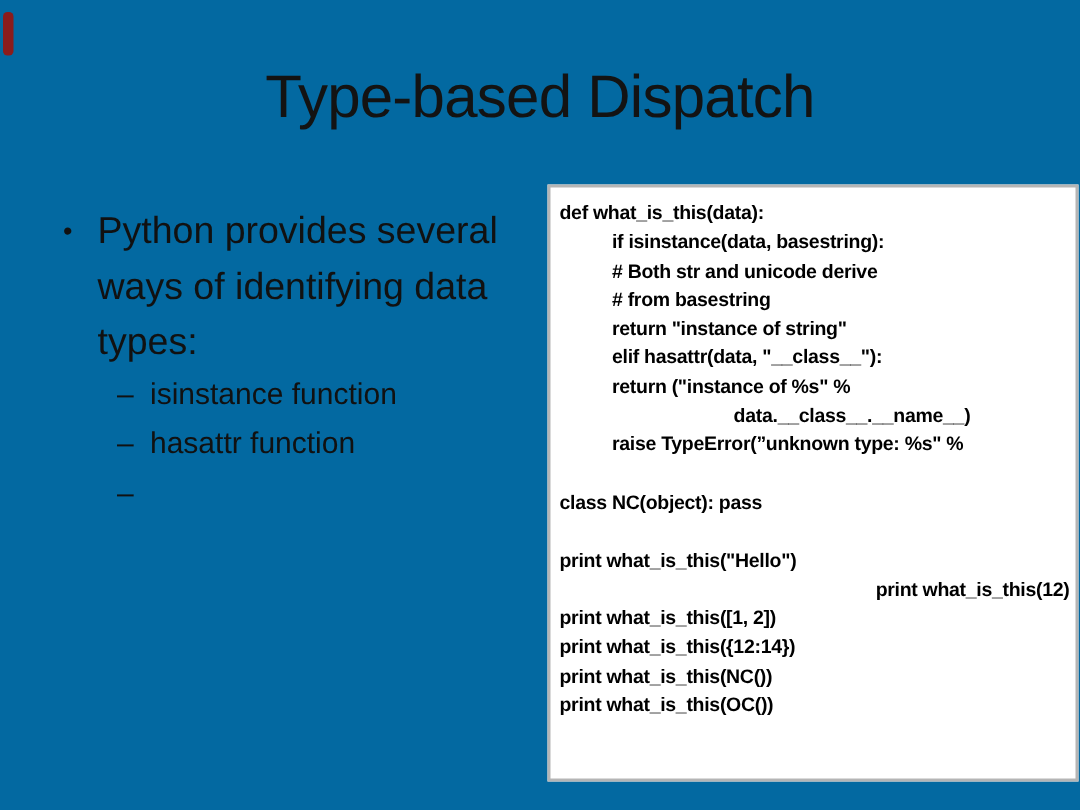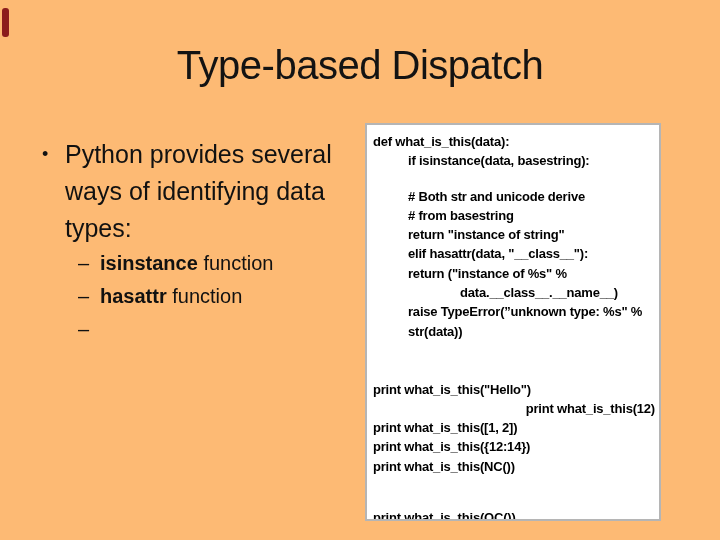--- a/index.html
+++ b/index.html
@@ -1,19 +1,19 @@
 <!DOCTYPE html>
 <html><head>
 <meta charset="utf-8">
 <style>
   html,body{margin:0;padding:0;background:#888;}
   .slide{
     position:relative;
     width:720px;height:540px;
-    background:#fdba74;
+    background:#0369a1;
     overflow:hidden;
     font-family:"Liberation Sans",sans-serif;
     color:#111;
   }
   .corner-mark{
     position:absolute;left:2px;top:8px;
     width:7px;height:29px;
     border-radius:3px;
   }
   .title{
@@ -34,24 +34,24 @@
     flex:0 0 23px;
     font-size:18px;line-height:37px;
   }
   .main-bullet .btext{flex:1;}
   .sub-bullets{
     position:absolute;left:78px;top:247px;width:300px;
     font-size:20px;line-height:33px;
   }
   .sub-item{display:flex;}
   .sub-item .marker{flex:0 0 22px;}
-  .sub-item strong{font-weight:bold;}
+  .sub-item strong{font-weight:normal;}
   .code-box{
     position:absolute;left:365px;top:123px;
-    width:296px;height:398px;
+    width:354px;height:398px;
     box-sizing:border-box;
     border:2px solid #b5b5b5;
     background:#ffffff;
     padding:7px 4px 0 6px;
     overflow:hidden;
   }
   .code-line{
     font-family:"Liberation Sans",sans-serif;
     font-size:13px;
     font-weight:bold;
@@ -86,31 +86,31 @@
       <span><strong>hasattr</strong><span> function</span></span>
     </div>
     <div class="sub-item">
       <span class="marker">–</span>
     </div>
   </div>
 
   <div class="code-box" style="border-color: rgb(181, 181, 181);">
       <div class="code-line" style="padding-left: 0px;">def what_is_this(data):</div>
       <div class="code-line" style="padding-left: 35px;">if isinstance(data, basestring):</div>
-      <div class="code-line" style="padding-left: 35px; margin-top: 16px;"># Both str and unicode derive</div>
+      <div class="code-line" style="padding-left: 35px;"># Both str and unicode derive</div>
       <div class="code-line" style="padding-left: 35px;"># from basestring</div>
       <div class="code-line" style="padding-left: 35px;">return "instance of string"</div>
       <div class="code-line" style="padding-left: 35px;">elif hasattr(data, "__class__"):</div>
       <div class="code-line" style="padding-left: 35px;">return ("instance of %s" %</div>
       <div class="code-line" style="padding-left: 50px; text-align: center;">data.__class__.__name__)</div>
       <div class="code-line" style="padding-left: 35px;">raise TypeError(”unknown type: %s" %</div>
-      <div class="code-line" style="padding-left: 35px;">str(data))</div>
       <div class="code-line" style="padding-left: 0px;"></div>
+      <div class="code-line" style="padding-left: 0px;">class NC(object): pass</div>
       <div class="code-line" style="padding-left: 0px;"></div>
       <div class="code-line" style="padding-left: 0px;">print what_is_this("Hello")</div>
       <div class="code-line" style="padding-left: 0px; text-align: right;">print what_is_this(12)</div>
       <div class="code-line" style="padding-left: 0px;">print what_is_this([1, 2])</div>
       <div class="code-line" style="padding-left: 0px;">print what_is_this({12:14})</div>
       <div class="code-line" style="padding-left: 0px;">print what_is_this(NC())</div>
-      <div class="code-line" style="padding-left: 0px; margin-top: 32px;">print what_is_this(OC())</div>
+      <div class="code-line" style="padding-left: 0px;">print what_is_this(OC())</div>
     </div>
 
 </div>
 
 </body></html>

